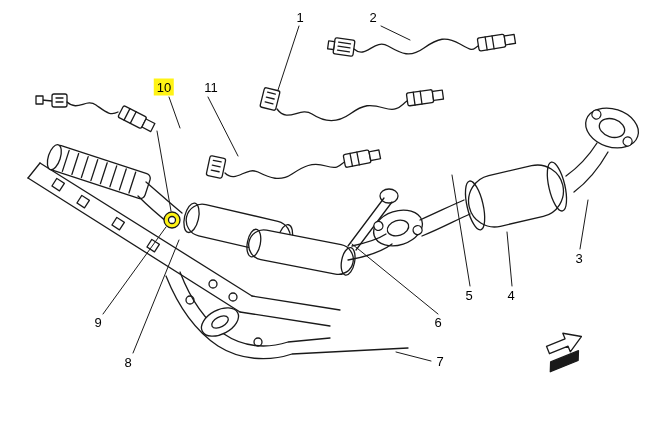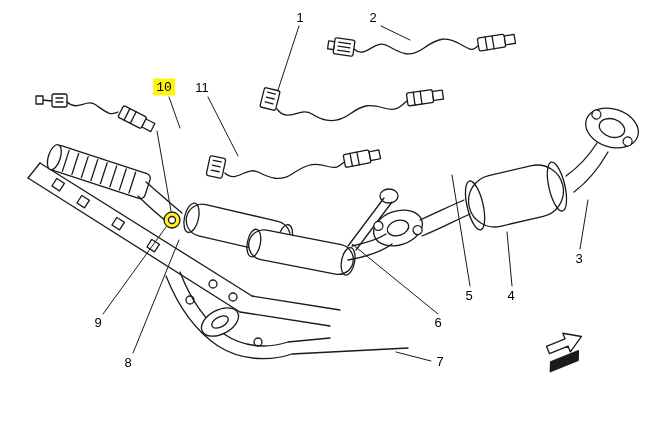--- a/index.html
+++ b/index.html
@@ -8,21 +8,21 @@
   .stage svg{position:absolute;left:0;top:0;}
   .art line,.art path,.art rect,.art ellipse,.art circle,.art polygon{
     stroke:var(--line,#1a1a1a);stroke-width:1.3;fill:none;
     stroke-linecap:round;stroke-linejoin:round;}
   .art .fillw{fill:#ffffff;}
   .art .solid{fill:var(--line,#1a1a1a);stroke:var(--line,#1a1a1a);}
   .art .hl-fill{fill:var(--highlight,#fff315);}
   .art .thin{stroke-width:1;}
   .callout{position:absolute;transform:translate(-50%,-50%);font-size:13px;
            line-height:1;color:#000;padding:2px 3px;user-select:none;}
-  .callout.highlighted{background:var(--highlight,#fff315);font-family:Liberation Mono, monospace;}
+  .callout.highlighted{background:var(--highlight,#fff315);}
 </style>
 </head>
 <body>
 
 <div class="stage">
 
   <svg class="art" viewBox="0 0 650 422" width="650" height="422">
 
     <g>
       <line x1="40" y1="163" x2="252" y2="296"></line>
@@ -207,14 +207,14 @@
   <span class="callout" style="left:300px;top:17px">1</span>
   <span class="callout" style="left:373px;top:17px">2</span>
   <span class="callout" style="left:579px;top:258px">3</span>
   <span class="callout" style="left:511px;top:295px">4</span>
   <span class="callout" style="left:469px;top:295px">5</span>
   <span class="callout" style="left:438px;top:322px">6</span>
   <span class="callout" style="left:440px;top:361px">7</span>
   <span class="callout" style="left:128px;top:362px">8</span>
   <span class="callout" style="left:98px;top:322px">9</span>
   <span class="callout highlighted" style="left:164px;top:87px">10</span>
-  <span class="callout" style="left:202px;top:87px">11</span>
+  <span class="callout" style="left:211px;top:87px">11</span>
 </div>
 
 </body></html>

